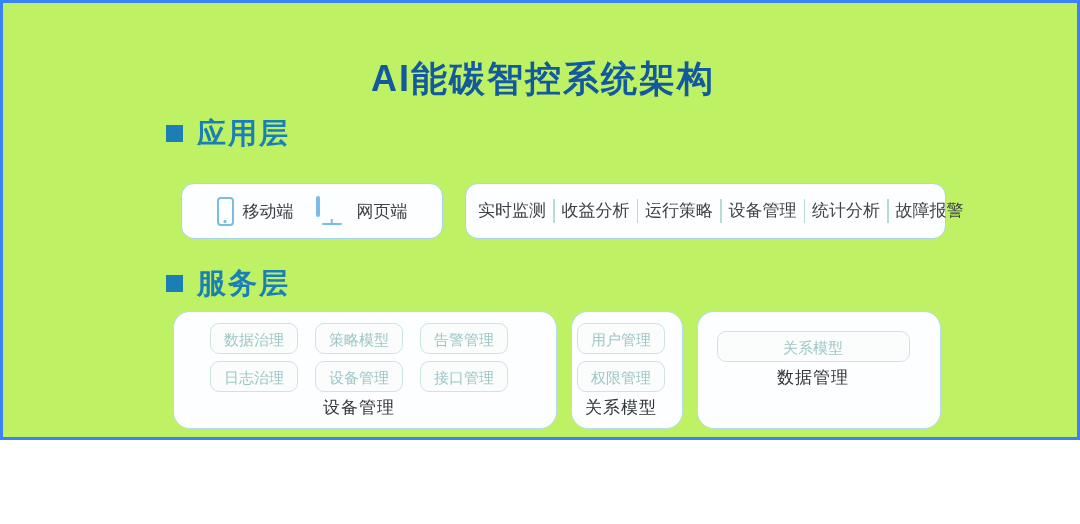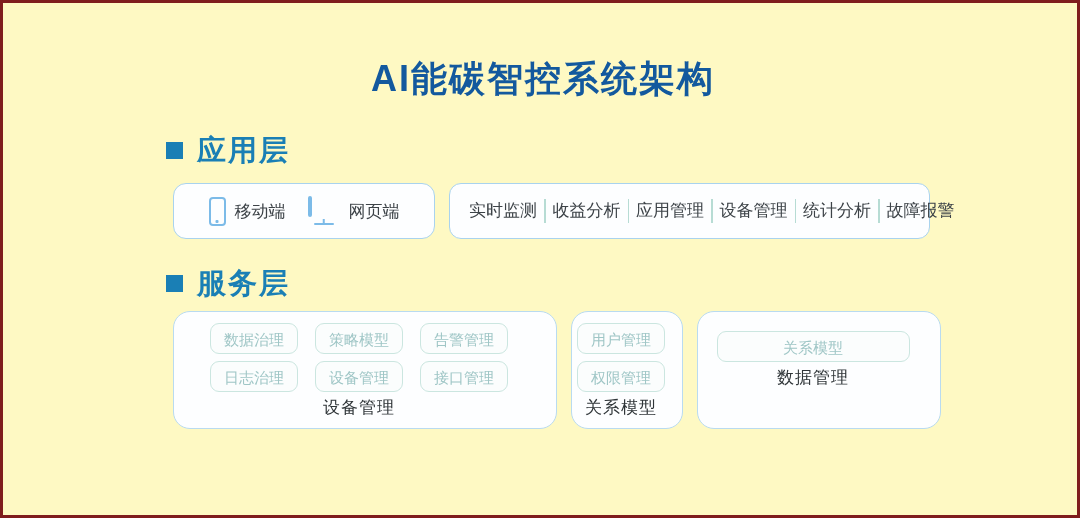--- a/index.html
+++ b/index.html
@@ -6,24 +6,24 @@
     margin: 0;
     padding: 0;
     background: #ffffff;
   }
   body {
     font-family: "Liberation Sans", "DejaVu Sans", sans-serif;
   }
   #page {
     position: relative;
     width: 1080px;
-    height: 518px;
-    background: #fef9c3;
-    box-sizing: border-box;
-    border: 3px solid #7f1d1d;
+    height: 440px;
+    background: #bef264;
+    box-sizing: border-box;
+    border: 3px solid #3b82f6;
     overflow: hidden;
   }
 
   
   .title {
     position: absolute;
     left: 0;
     top: 52px;
     width: 1080px;
     text-align: center;
@@ -48,40 +48,41 @@
     display: block;
     flex: none;
   }
   .section-head .sh-label {
     font-size: 29px;
     font-weight: bold;
     color: #1a7fb5;
     letter-spacing: 2px;
     line-height: 1;
   }
-  #head-app { left: 163px; top: 133px; }
+  #head-app { left: 163px; top: 116px; }
   #head-svc { left: 163px; top: 266px; }
 
   
   .app-row {
     position: absolute;
     left: 170px;
     top: 180px;
     display: flex;
     align-items: center;
     gap: 14px;
   }
   .app-box {
     border: 1.5px solid #a9d3ee;
     border-radius: 13px;
     background: #fdfeff;
     height: 56px;
     box-sizing: border-box;
     display: flex;
     align-items: center;
+    margin-left: 8px;
   }
   
   #app-clients {
     width: 262px;
     justify-content: center;
     gap: 0;
     padding: 0 6px;
   }
   .client-item {
     display: flex;
@@ -142,22 +143,21 @@
     top: 25px;
     transform: translateX(-50%);
     width: 20px;
     height: 2.5px;
     background: #7cbbe8;
     border-radius: 2px;
   }
   
   #app-features {
     width: 481px;
-    padding: 0 12px;
-    border-radius: 12px;
+    padding: 0 5px;
   }
   .feature-list {
     display: flex;
     align-items: center;
     width: 100%;
     justify-content: space-between;
   }
   .feature-item {
     font-size: 17px;
     color: #3d4348;
@@ -254,21 +254,21 @@
         <span class="client-label">网页端</span>
       </div>
     </div>
 
     <div class="app-box" id="app-features">
       <div class="feature-list">
         <span class="feature-item">实时监测</span>
         <span class="feature-sep"></span>
         <span class="feature-item">收益分析</span>
         <span class="feature-sep"></span>
-        <span class="feature-item">应用管理</span>
+        <span class="feature-item">运行策略</span>
         <span class="feature-sep"></span>
         <span class="feature-item">设备管理</span>
         <span class="feature-sep"></span>
         <span class="feature-item">统计分析</span>
         <span class="feature-sep"></span>
         <span class="feature-item">故障报警</span>
       </div>
     </div>
 
   </div>

